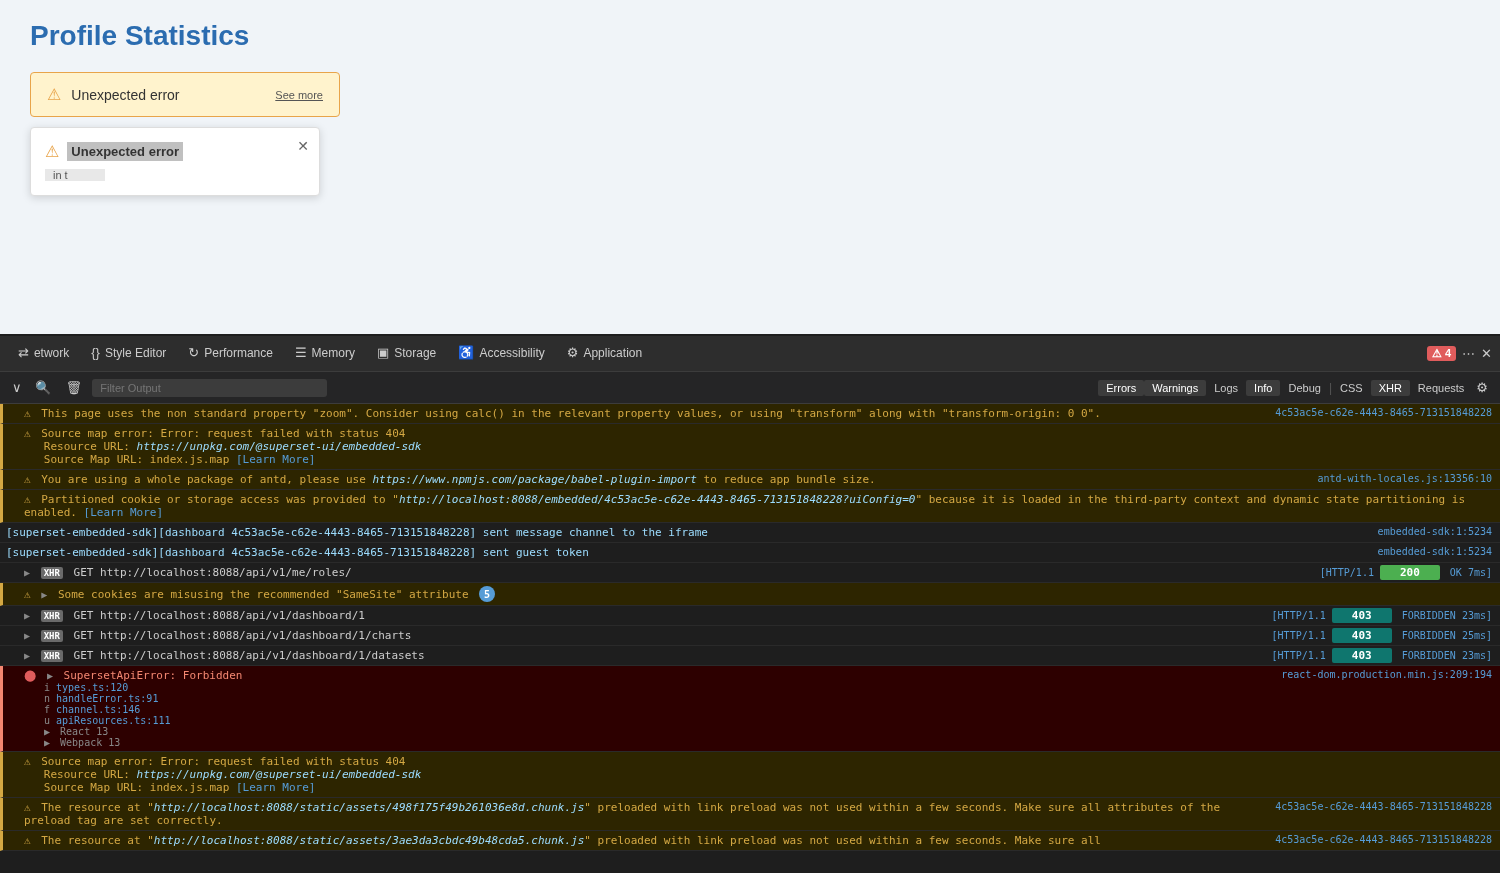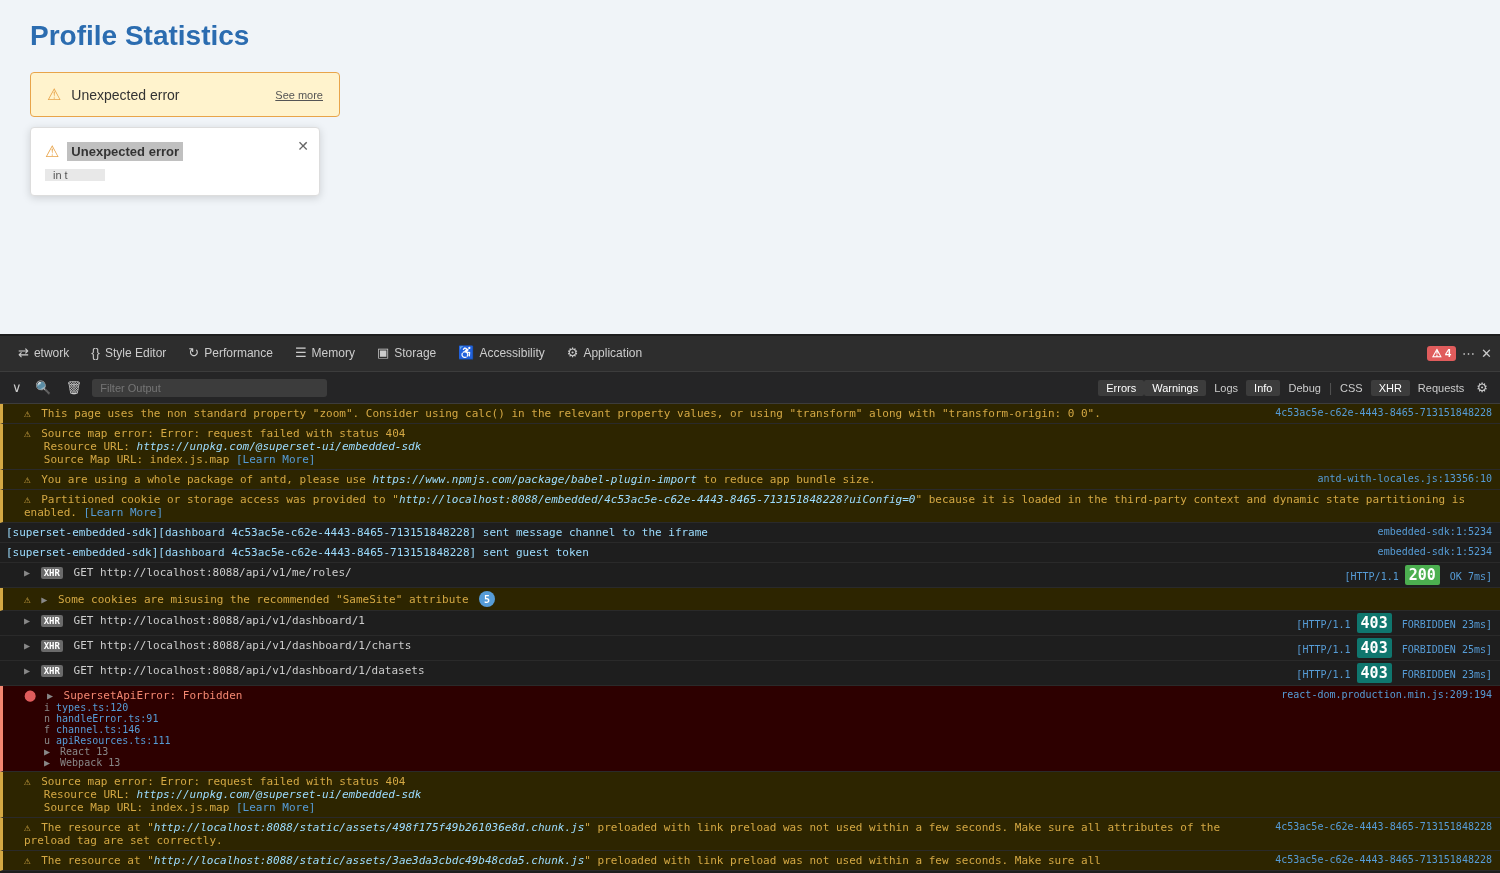--- a/index.html
+++ b/index.html
@@ -38,21 +38,21 @@
     .console-body { flex: 1; overflow-y: auto; background: #1e1e1e; }
     .console-row { border-bottom: 1px solid #2a2a2a; padding: 3px 8px 3px 24px; font-family: 'Consolas', 'Monaco', monospace; font-size: 11px; display: flex; align-items: flex-start; justify-content: space-between; color: #ccc; position: relative; }
     .console-row.warn { background: #2d2500; color: #d4a843; border-left: 3px solid #d4a843; padding-left: 21px; }
     .console-row.error { background: #2d0000; color: #f48771; border-left: 3px solid #f48771; padding-left: 21px; }
     .console-row.info { color: #9cdcfe; padding-left: 6px; }
     .console-row.xhr-row { color: #ccc; }
     .row-icon { margin-right: 4px; flex-shrink: 0; }
     .row-content { flex: 1; overflow: hidden; }
     .row-source { color: #569cd6; font-size: 10px; white-space: nowrap; margin-left: 10px; flex-shrink: 0; }
     .xhr-badge { background: #6a6a6a; color: #fff; font-size: 9px; font-weight: bold; padding: 1px 3px; border-radius: 2px; margin-right: 4px; }
-    .status-badge { font-size: 15px; font-weight: bold; padding: 1px 4px; border-radius: 2px; margin-right: 4px; }
+    .status-badge { font-size: 11px; font-weight: bold; padding: 1px 20px; border-radius: 2px; margin-right: 4px; }
     .status-200 { background: #4caf50; color: #fff; }
     .status-403 { background: #0f766e; color: #fff; }
     .expand-arrow { color: #888; margin-right: 4px; cursor: pointer; font-size: 10px; }
     .indent { padding-left: 20px; }
     .stacktrace { color: #888; font-size: 10px; }
     .stacktrace-link { color: #569cd6; }
     .samesite-badge { background: #569cd6; color: #fff; border-radius: 50%; width: 16px; height: 16px; display: inline-flex; align-items: center; justify-content: center; font-size: 10px; font-weight: bold; margin-left: 4px; }
     .italic-url { font-style: italic; color: #9cdcfe; }
     .tab-overflow { color: #ccc; font-size: 13px; cursor: pointer; }
     .tab-close { color: #ccc; font-size: 13px; cursor: pointer; }

